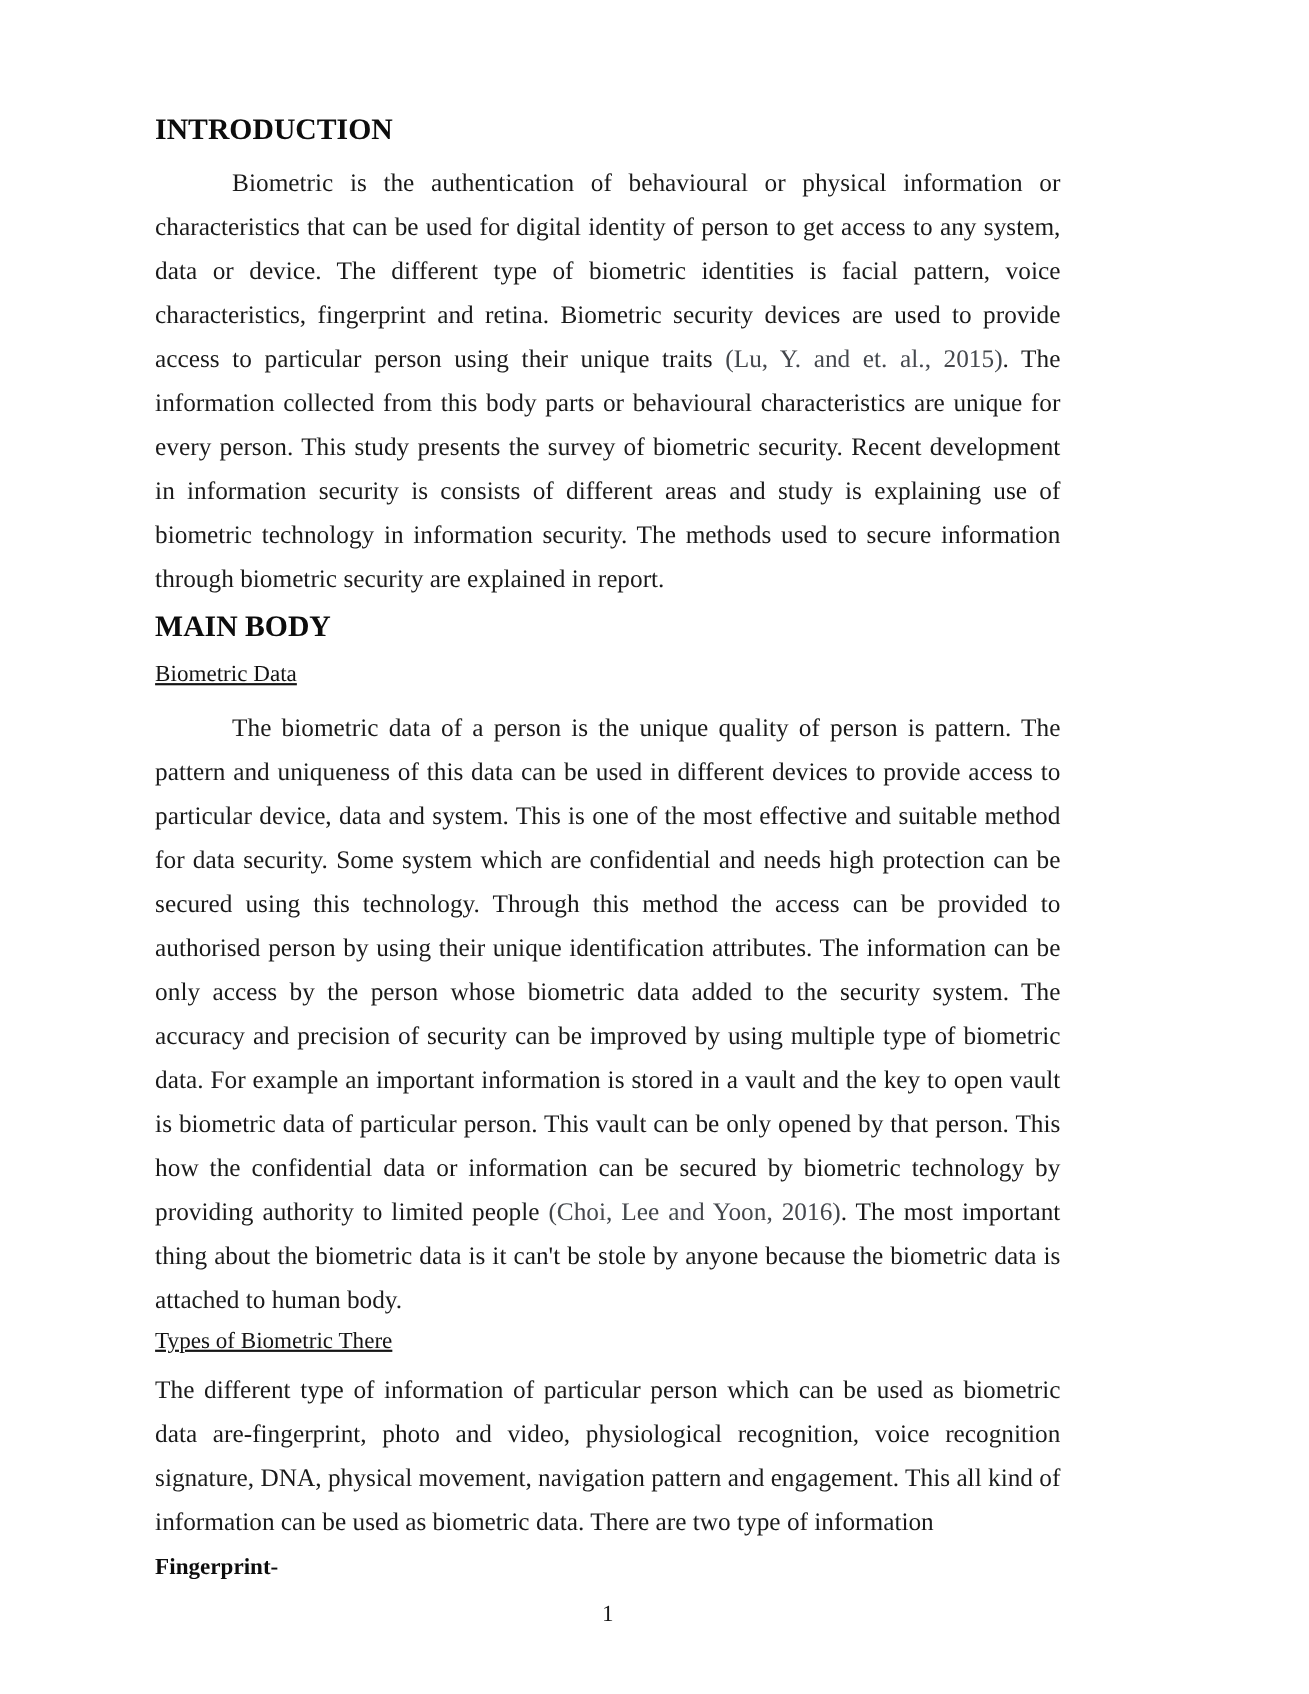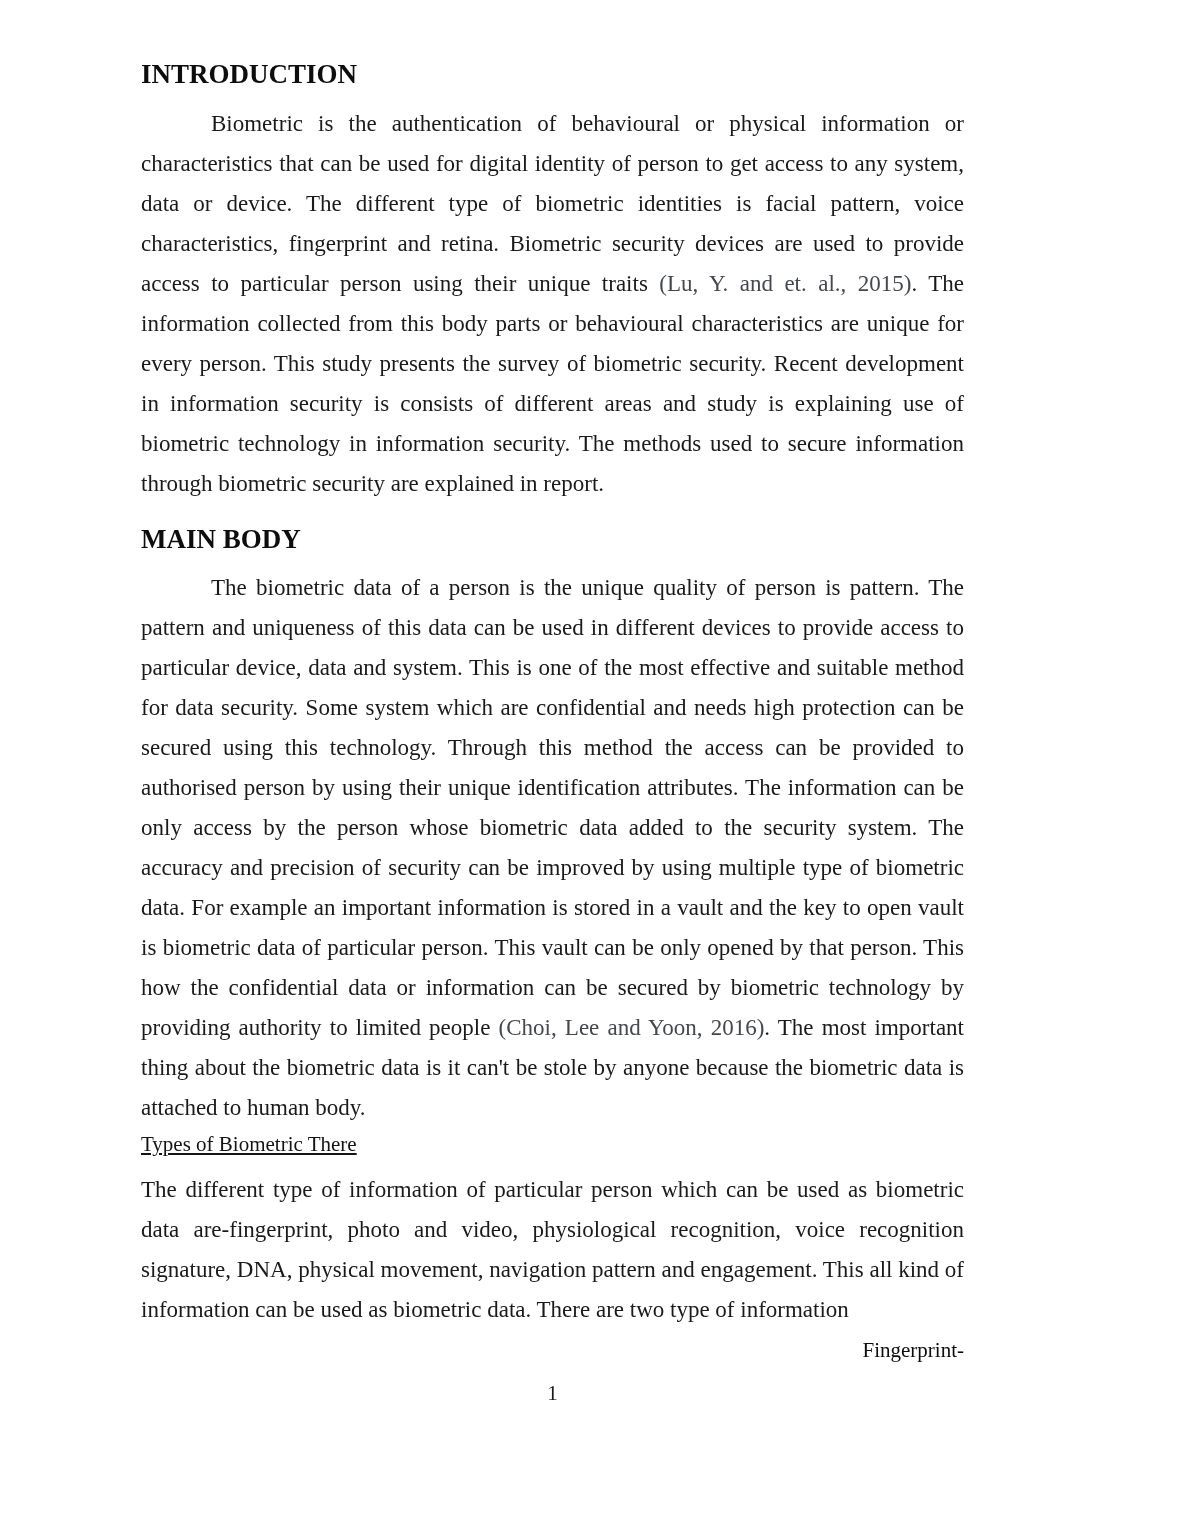--- a/index.html
+++ b/index.html
@@ -8,31 +8,31 @@
     height: 1540px;
     background: #ffffff;
     font-family: "Liberation Serif", serif;
     color: #1a1a1a;
     overflow: hidden;
   }
   .page {
     box-sizing: border-box;
     width: 1104px;
     height: 1540px;
-    padding: 57px 140px 0 141px;
+    padding: 100px 140px 0 141px;
     background: #ffffff;
   }
   .h-major {
     font-size: 27px;
     line-height: 34px;
     font-weight: bold;
     color: #0d0d0d;
     margin: 0 0 13px 0;
   }
-  .h-major.mainbody { margin: 18px 0 12px 0; }
+  .h-major.mainbody { margin: 5px 0 12px 0; }
   .h-sub {
     font-size: 21px;
     line-height: 28px;
     font-weight: normal;
     text-decoration: underline;
     color: #141414;
     margin: 0 0 16px 0;
   }
   .h-sub.types { margin: 2px 0 12px 0; }
   .body-para {
@@ -41,44 +41,45 @@
     text-align: justify;
     margin: 0;
     color: #1a1a1a;
   }
   .body-para.indented { text-indent: 70px; }
   .body-para.first { margin-bottom: 5px; }
   .citation { color: #45484d; }
   .bold-lead {
     font-size: 21px;
     line-height: 40px;
-    font-weight: normal;
+    font-weight: bold;
     color: #0d0d0d;
     margin: 0 0 8px 0;
-    text-align: right;
+    text-align: left;
   }
   .page-footer {
     font-size: 21px;
     line-height: 30px;
     text-align: center;
     color: #1a1a1a;
     margin: 0;
   }
 </style>
 </head>
 <body>
 
 <div class="page">
 
   <div class="h-major">INTRODUCTION</div>
 
   <p class="body-para indented first"><span>Biometric is the authentication of behavioural or physical information or characteristics that can be used for digital identity of person to get access to any system, data or device. The different type of biometric identities is facial pattern, voice characteristics, fingerprint and retina. Biometric security devices are used to provide access to particular person using their unique traits </span><span class="citation">(Lu, Y. and et. al., 2015)</span><span>. The information collected from this body parts or behavioural characteristics are unique for every person. This study presents the survey of biometric security. Recent development in information security is consists of different areas and study is explaining use of biometric technology in information security. The methods used to secure information through biometric security are explained in report.</span></p>
 
   <div class="h-major mainbody">MAIN BODY</div>
 
+  <div class="h-sub">Biometric Data</div>
 
   <p class="body-para indented" style="margin-bottom:2px;"><span>The biometric data of a person is the unique quality of person is pattern. The pattern and uniqueness of this data can be used in different devices to provide access to particular device, data and system. This is one of the most effective and suitable method for data security. Some system which are confidential and needs high protection can be secured using this technology. Through this method the access can be provided to authorised person by using their unique identification attributes. The information can be only access by the person whose biometric data added to the security system. The accuracy and precision of security can be improved by using multiple type of biometric data. For example an important information is stored in a vault and the key to open vault is biometric data of particular person. This vault can be only opened by that person. This how the confidential data or information can be secured by biometric technology by providing authority to limited people </span><span class="citation">(Choi, Lee and Yoon, 2016)</span><span>. The most important thing about the biometric data is it can't be stole by anyone because the biometric data is attached to human body.</span></p>
 
   <div class="h-sub types">Types of Biometric There</div>
 
   <p class="body-para">The different type of information of particular person which can be used as biometric data are-fingerprint, photo and video, physiological recognition, voice recognition signature, DNA, physical movement, navigation pattern and engagement. This all kind of information can be used as biometric data. There are two type of information</p>
 
   <p class="bold-lead">Fingerprint-</p>
 
   <p class="page-footer">1</p>

